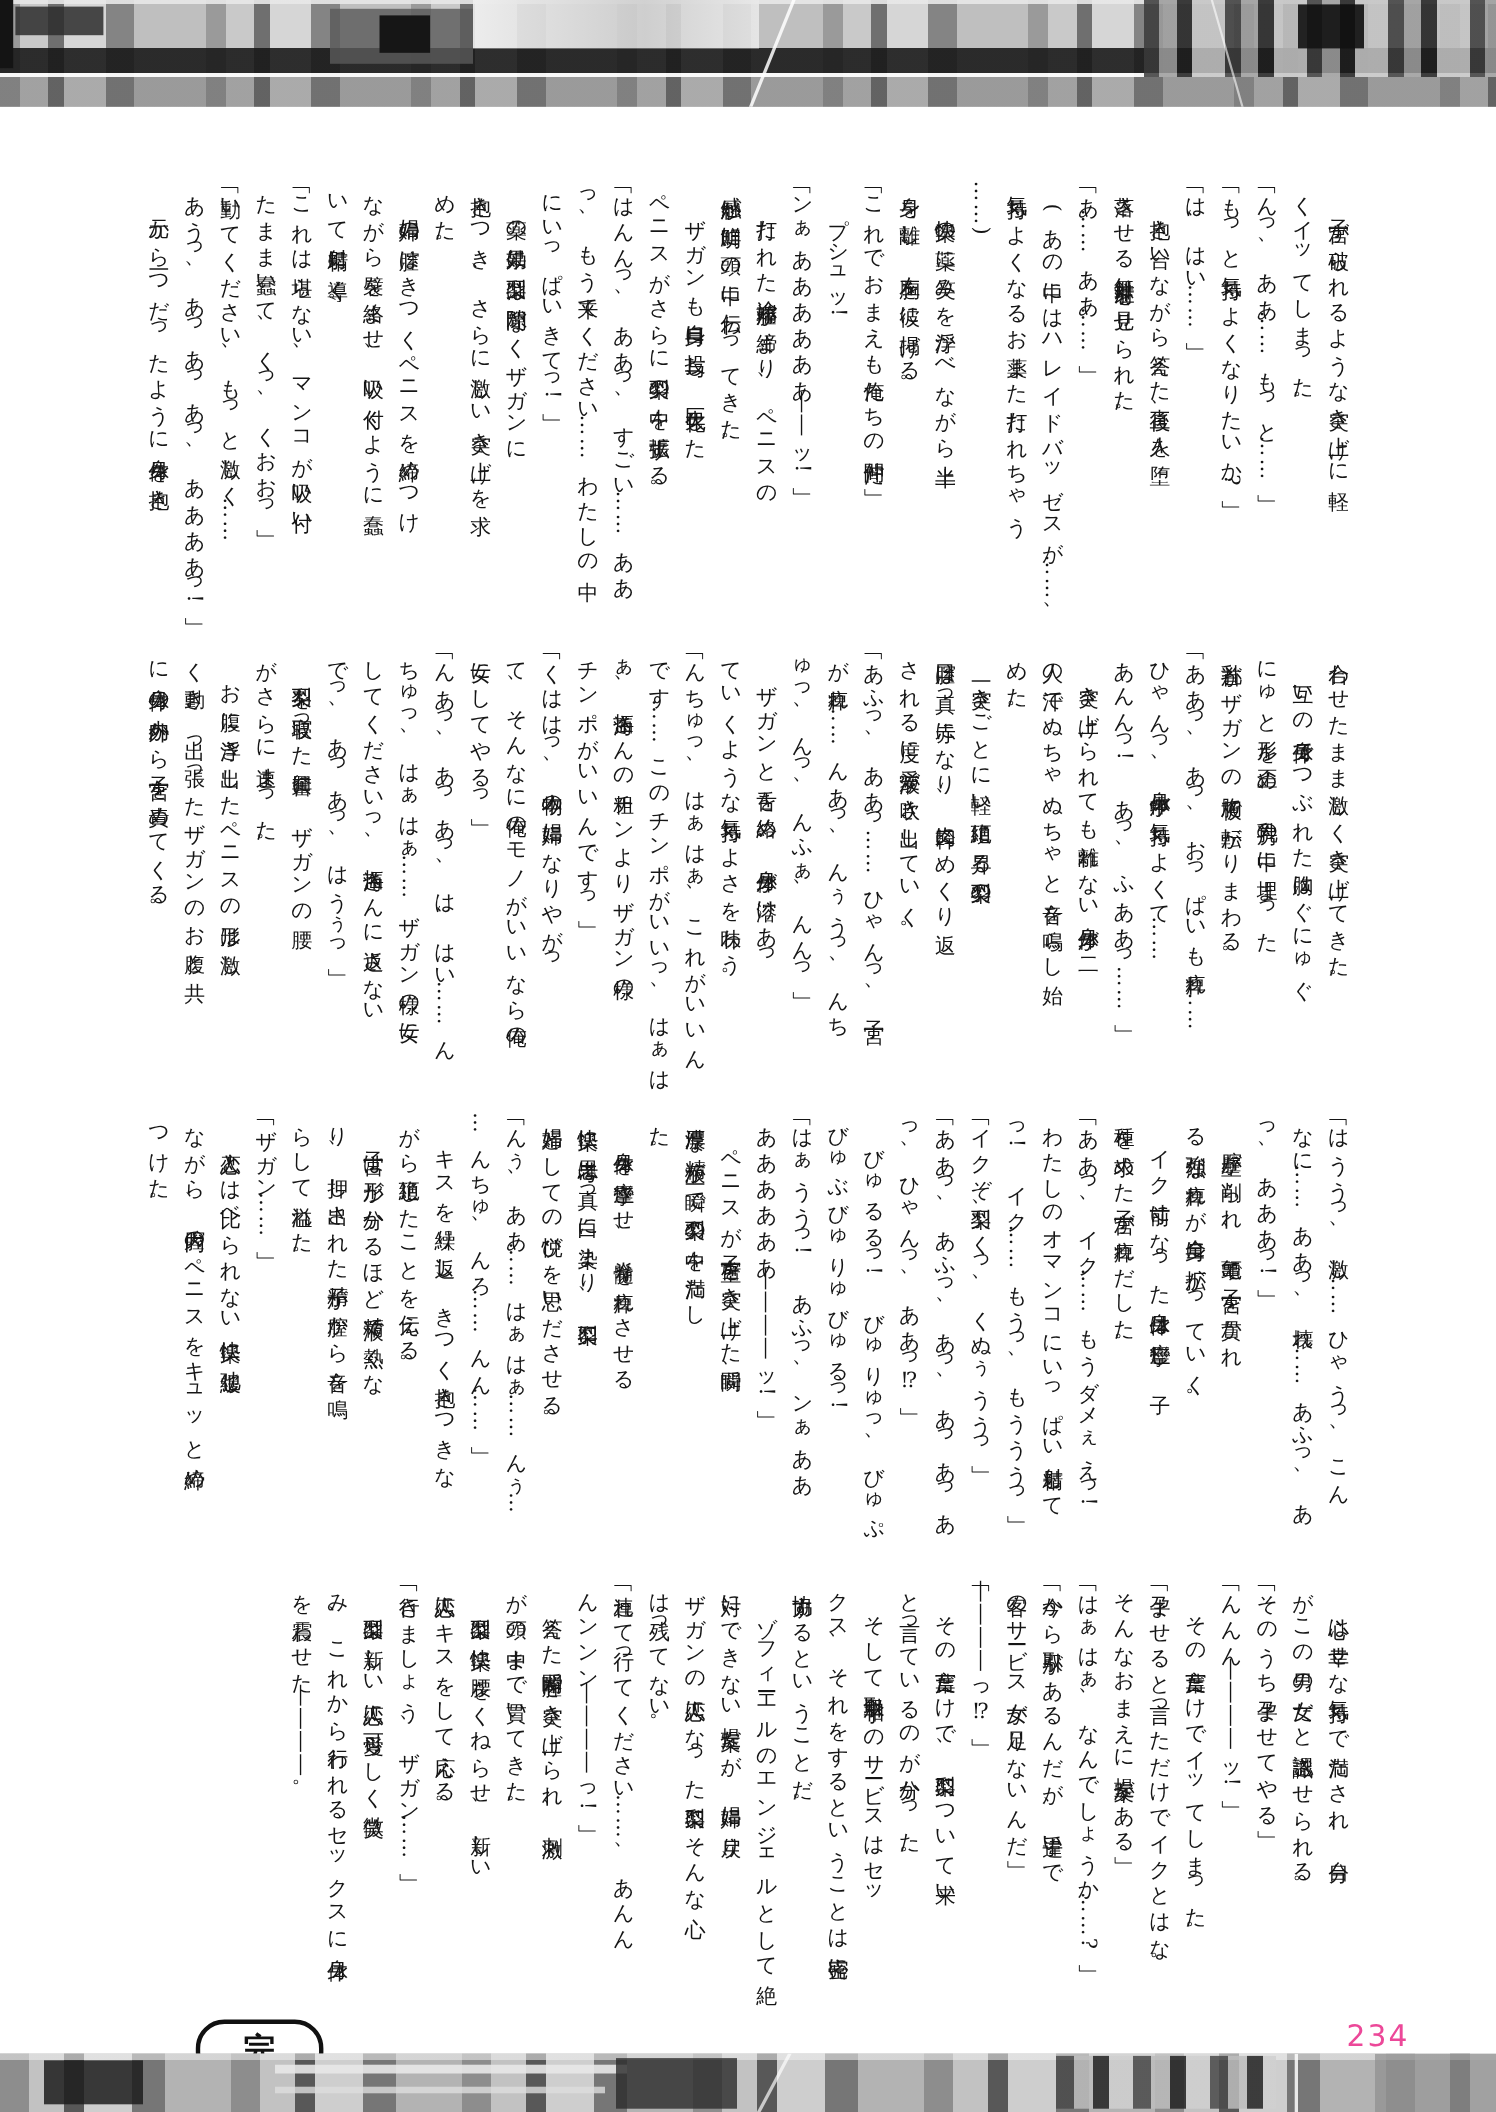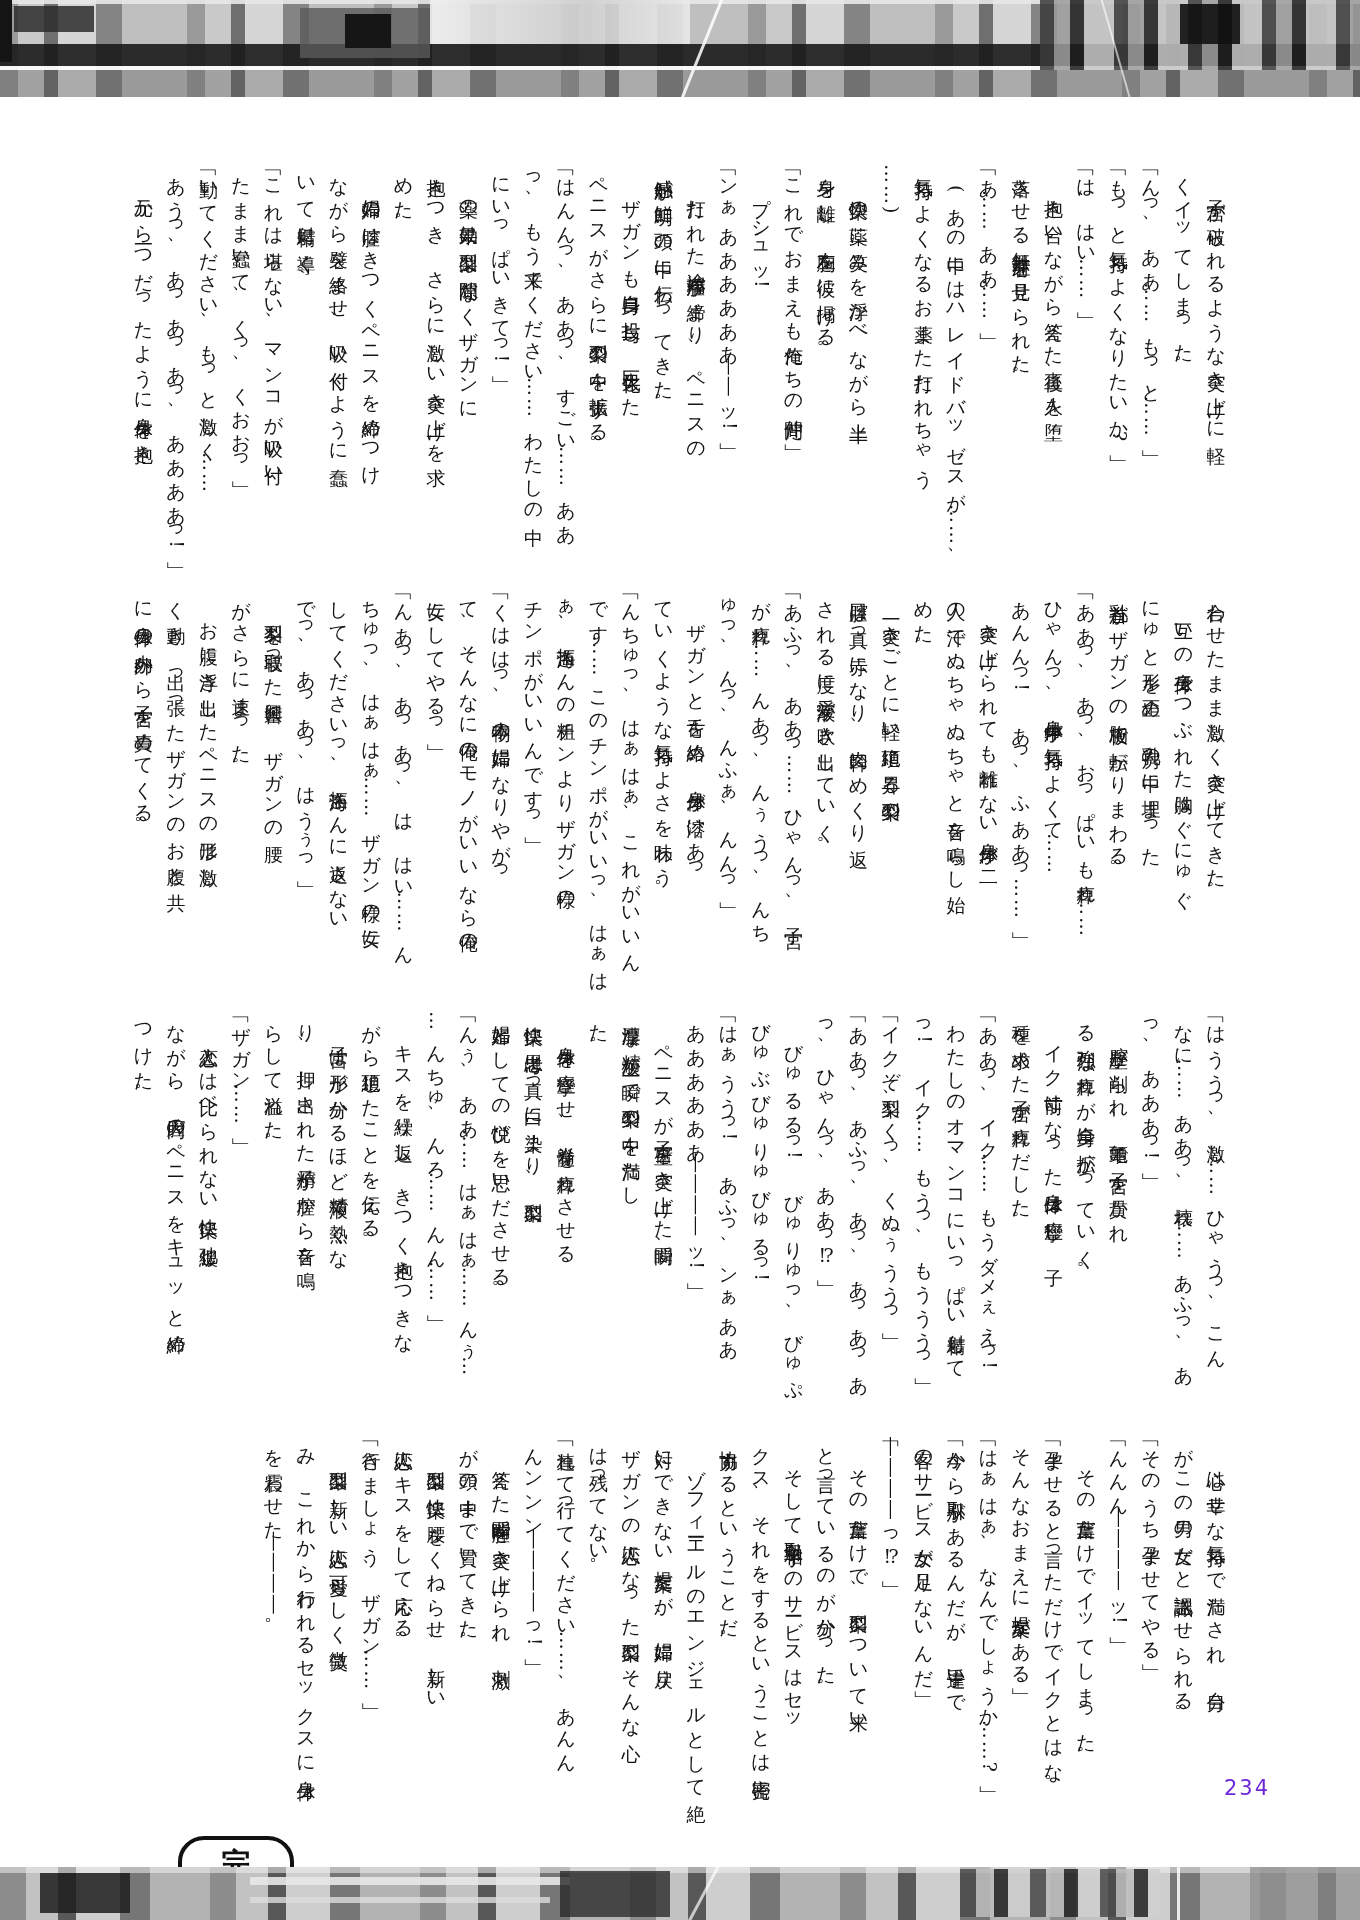--- a/index.html
+++ b/index.html
@@ -44,23 +44,23 @@
   .end-box {
     position:absolute; left:178px; top:1836px; width:108px; height:48px;
     border:4px solid #111; border-radius:26px; background:#fff;
     display:flex; align-items:center; justify-content:center;
   }
   .end-box span {
     font-size:30px; font-weight:bold; color:#111;
     font-family:"DejaVu Serif","Liberation Serif",serif;
   }
   .page-num {
-    position:absolute; left:1224px; top:1776px;
+    position:absolute; left:1224px; top:1836px;
     font-family:"DejaVu Sans","Liberation Sans",sans-serif;
-    font-size:21px; letter-spacing:2px; color:#6d28d9;
+    font-size:27px; letter-spacing:2px; color:#ec4899;
   }
 </style>
 </head>
 <body>
 
 <div class="glitch glitch-top">
   <div class="gblock" style="left:0;top:0;width:12px;height:62px;background:#141414;"></div>
   <div class="gblock" style="left:14px;top:6px;width:80px;height:26px;background:#2d2d2d;opacity:.85;"></div>
   <div class="gblock" style="left:300px;top:8px;width:130px;height:50px;background:#5a5a5a;opacity:.8;"></div>
   <div class="gblock" style="left:345px;top:14px;width:46px;height:34px;background:#161616;"></div>

